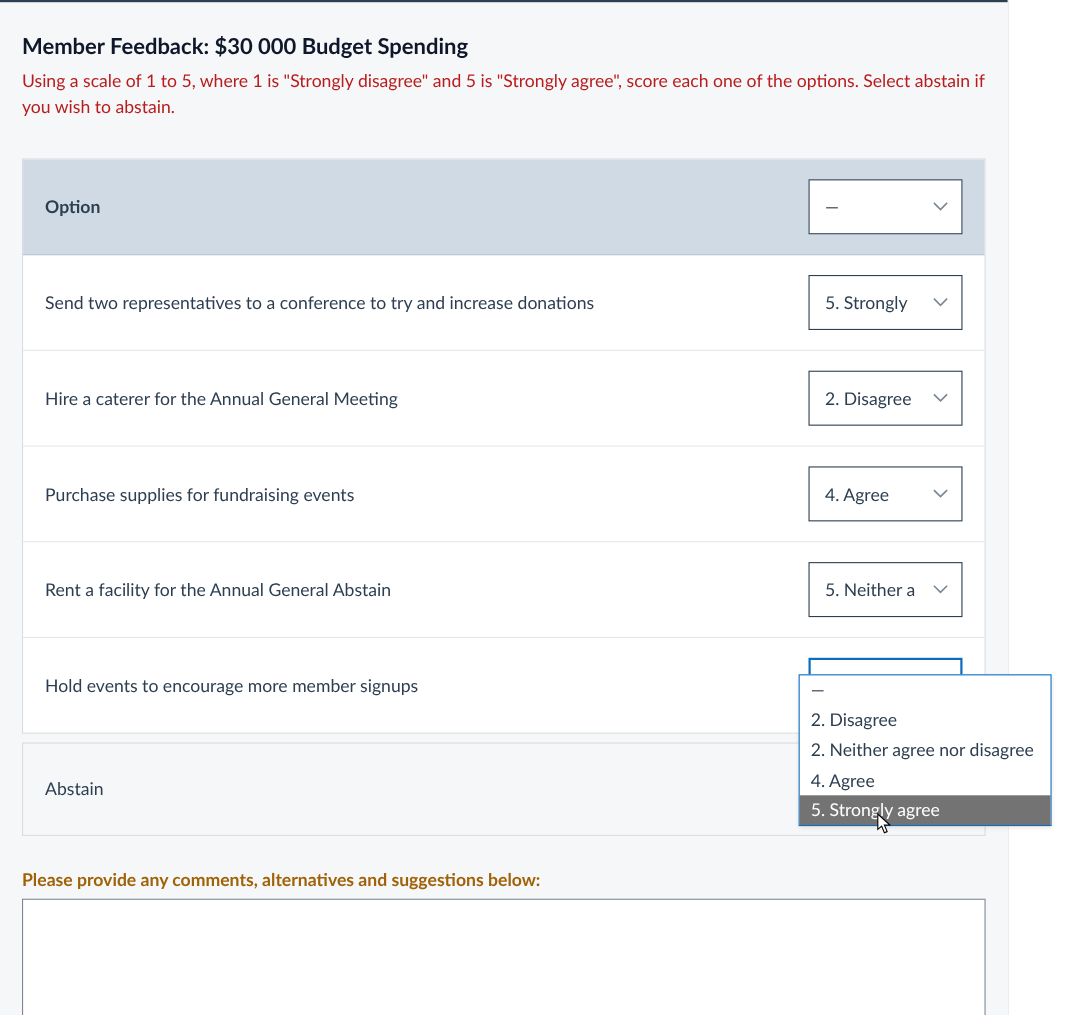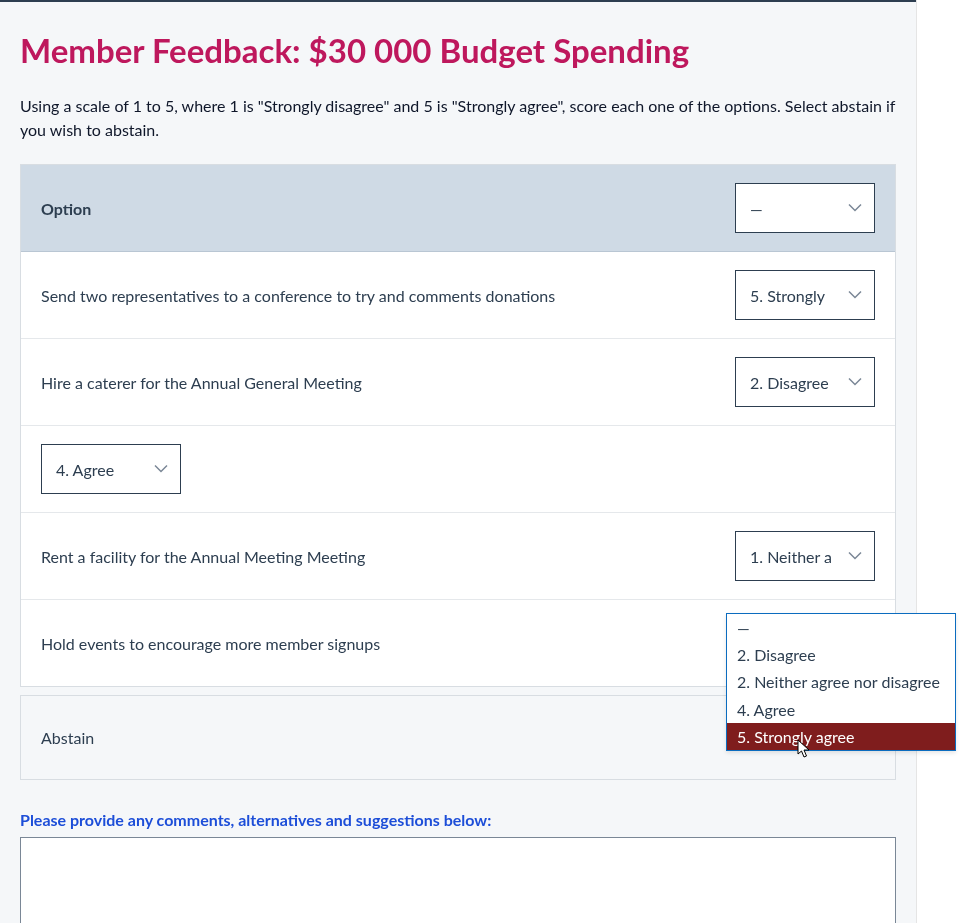--- a/index.html
+++ b/index.html
@@ -25,30 +25,30 @@
     .content {
       background: #f5f7f9;
       border-top: 2px solid #2d3e50;
       border-bottom: 2px solid #2d3e50;
       padding: 0 0 0 0;
     }
     .inner {
       padding: 28px 20px 20px 20px;
     }
     .title {
-      font-size: 33px;
+      font-size: 20px;
       font-weight: 700;
-      color: #be185d;
-      margin-bottom: 24px;
+      color: #0f172a;
+      margin-bottom: 8px;
     }
     .instructions {
       font-size: 16px;
-      color: #0f172a;
+      color: #b91c1c;
       line-height: 1.5;
-      margin-bottom: 22px;
+      margin-bottom: 34px;
     }
     .grid {
       border: 1px solid #d8dde2;
       background: #fff;
     }
     .row {
       display: flex;
       align-items: center;
       padding: 18px 20px;
       border-bottom: 1px solid #e5e8eb;
@@ -107,21 +107,21 @@
       margin-top: 8px;
       min-height: 60px;
       padding: 32px 20px;
     }
     .comments-section {
       margin-top: 30px;
     }
     .comments-label {
       font-size: 16px;
       font-weight: 700;
-      color: #1d4ed8;
+      color: #a16207;
       margin-bottom: 8px;
     }
     textarea.comments {
       width: 100%;
       height: 150px;
       border: 1px solid #7a8796;
       background: #fff;
       resize: both;
       font-family: inherit;
       font-size: 16px;
@@ -137,21 +137,21 @@
       min-width: 230px;
       box-shadow: 0 2px 4px rgba(0,0,0,0.1);
     }
     .dropdown .opt {
       padding: 2px 10px 2px 10px;
       white-space: nowrap;
       cursor: pointer;
       line-height: 1.45;
     }
     .dropdown .opt.highlight {
-      background: #7f1d1d;
+      background: #737373;
       color: #fff;
     }
     .cursor {
       position: absolute;
       z-index: 200;
       pointer-events: none;
     }
   </style>
 </head>
 <body>
@@ -171,21 +171,21 @@
               <span class="chev">
                 <svg width="14" height="9" viewBox="0 0 14 9">
                     <path d="M1 1 L7 7 L13 1" stroke="#7a8796" stroke-width="1.5" fill="none"></path>
                   </svg>
               </span>
             </div>
           </div>
         </div>
 
         <div class="row">
-          <div class="label">Send two representatives to a conference to try and comments donations</div>
+          <div class="label">Send two representatives to a conference to try and increase donations</div>
           <div class="select-wrap">
             <div class="select">
               <span>5. Strongly</span>
               <span class="chev">
                 <svg width="14" height="9" viewBox="0 0 14 9">
                     <path d="M1 1 L7 7 L13 1" stroke="#7a8796" stroke-width="1.5" fill="none"></path>
                   </svg>
               </span>
             </div>
           </div>
@@ -199,37 +199,38 @@
               <span class="chev">
                 <svg width="14" height="9" viewBox="0 0 14 9">
                     <path d="M1 1 L7 7 L13 1" stroke="#7a8796" stroke-width="1.5" fill="none"></path>
                   </svg>
               </span>
             </div>
           </div>
         </div>
 
         <div class="row">
+          <div class="label">Purchase supplies for fundraising events</div>
           <div class="select-wrap">
             <div class="select">
               <span>4. Agree</span>
               <span class="chev">
                 <svg width="14" height="9" viewBox="0 0 14 9">
                     <path d="M1 1 L7 7 L13 1" stroke="#7a8796" stroke-width="1.5" fill="none"></path>
                   </svg>
               </span>
             </div>
           </div>
         </div>
 
         <div class="row">
-          <div class="label">Rent a facility for the Annual Meeting Meeting</div>
-          <div class="select-wrap">
-            <div class="select">
-              <span>1. Neither a</span>
+          <div class="label">Rent a facility for the Annual General Abstain</div>
+          <div class="select-wrap">
+            <div class="select">
+              <span>5. Neither a</span>
               <span class="chev">
                 <svg width="14" height="9" viewBox="0 0 14 9">
                     <path d="M1 1 L7 7 L13 1" stroke="#7a8796" stroke-width="1.5" fill="none"></path>
                   </svg>
               </span>
             </div>
           </div>
         </div>
 
         <div class="row" id="row-focused">

